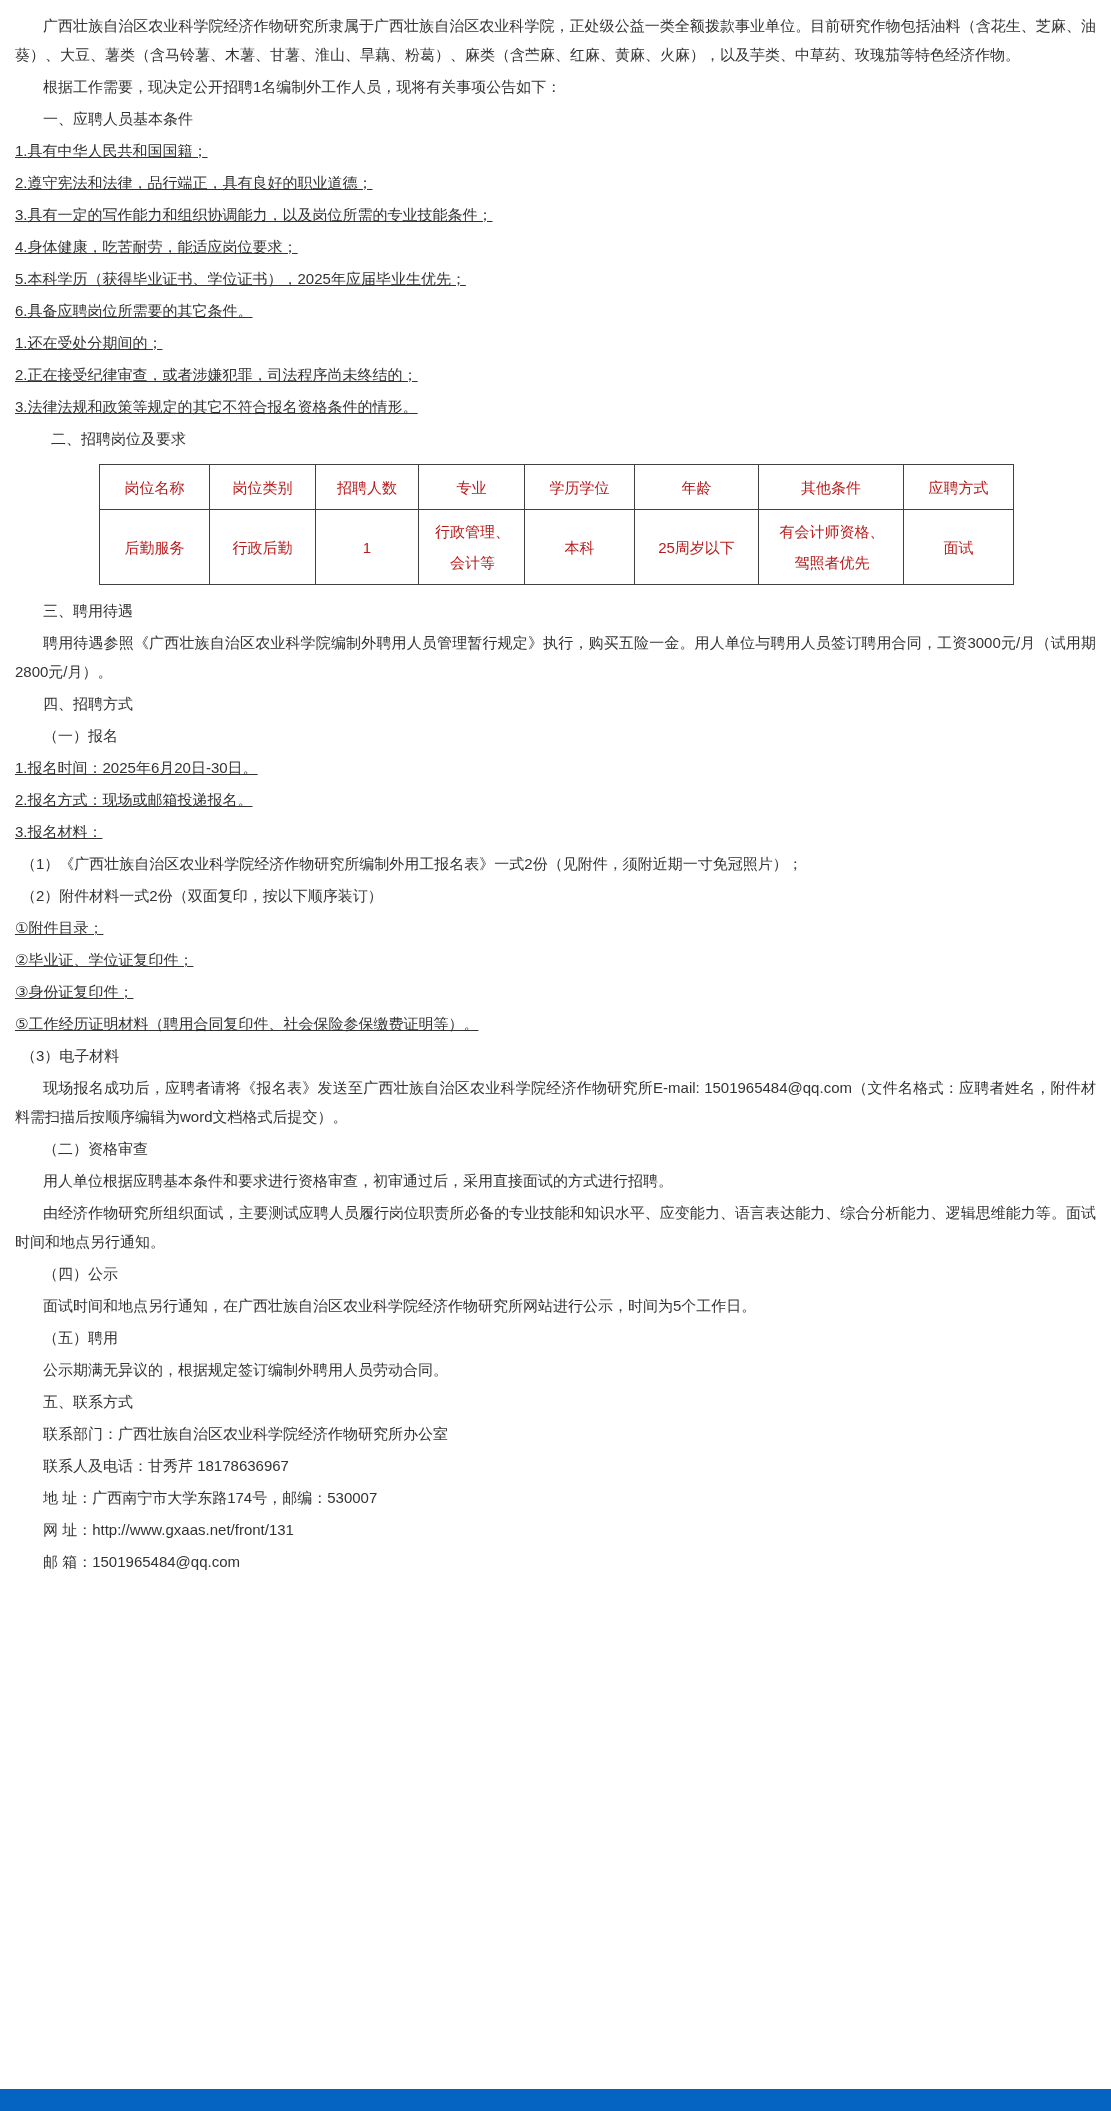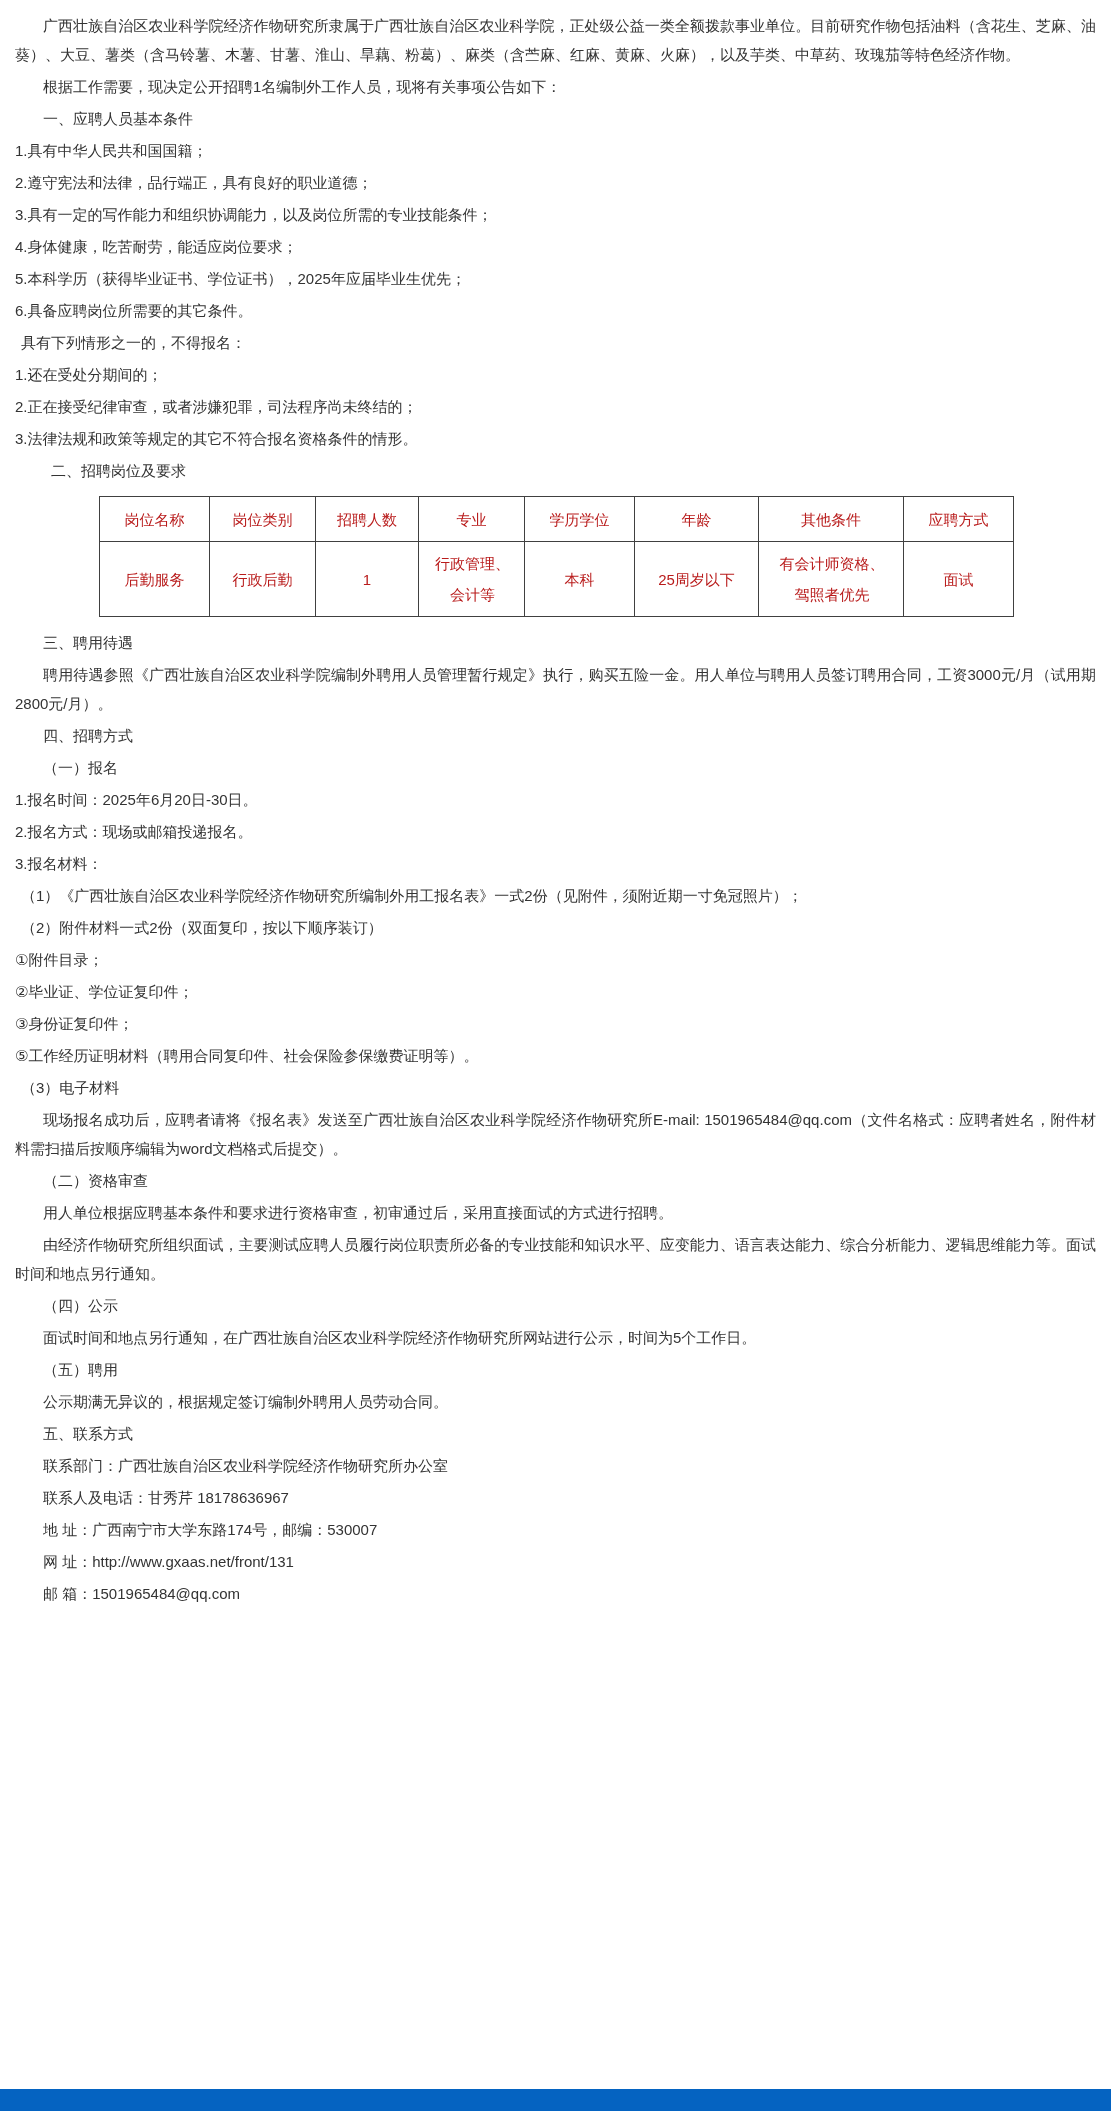--- a/index.html
+++ b/index.html
@@ -20,21 +20,21 @@
     color: #333333;
     font-size: 15px;
   }
   .content p {
     margin: 3px 0;
     line-height: 29px;
     text-align: justify;
   }
   p.indent    { text-indent: 28px; }
   p.indent-lg { text-indent: 36px; }
-  p.flush     { text-indent: 0; }
+  p.flush     { text-indent: 0; text-decoration: underline; }
   p.half      { text-indent: 6px; }
 
   table.jobs {
     border-collapse: collapse;
     table-layout: fixed;
     width: 914px;
     margin: 11px 0 11px 84px;
     font-size: 15px;
     color: #b91c1c;
   }
@@ -68,21 +68,20 @@
     <div id="before-table">
         <p class="indent">广西壮族自治区农业科学院经济作物研究所隶属于广西壮族自治区农业科学院，正处级公益一类全额拨款事业单位。目前研究作物包括油料（含花生、芝麻、油葵）、大豆、薯类（含马铃薯、木薯、甘薯、淮山、旱藕、粉葛）、麻类（含苎麻、红麻、黄麻、火麻），以及芋类、中草药、玫瑰茄等特色经济作物。</p>
         <p class="indent">根据工作需要，现决定公开招聘1名编制外工作人员，现将有关事项公告如下：</p>
         <p class="indent">一、应聘人员基本条件</p>
         <p class="flush">1.具有中华人民共和国国籍；</p>
         <p class="flush">2.遵守宪法和法律，品行端正，具有良好的职业道德；</p>
         <p class="flush">3.具有一定的写作能力和组织协调能力，以及岗位所需的专业技能条件；</p>
         <p class="flush">4.身体健康，吃苦耐劳，能适应岗位要求；</p>
         <p class="flush">5.本科学历（获得毕业证书、学位证书），2025年应届毕业生优先；</p>
         <p class="flush">6.具备应聘岗位所需要的其它条件。</p>
-        <p class="half">具有下列情形之一的，不得报名：</p>
         <p class="flush">1.还在受处分期间的；</p>
         <p class="flush">2.正在接受纪律审查，或者涉嫌犯罪，司法程序尚未终结的；</p>
         <p class="flush">3.法律法规和政策等规定的其它不符合报名资格条件的情形。</p>
         <p class="indent-lg">二、招聘岗位及要求</p>
       </div>
     <table class="jobs" id="jobs-table">
       <colgroup id="jobs-colgroup">
           <col style="width: 110px;">
           <col style="width: 106px;">
           <col style="width: 103px;">

